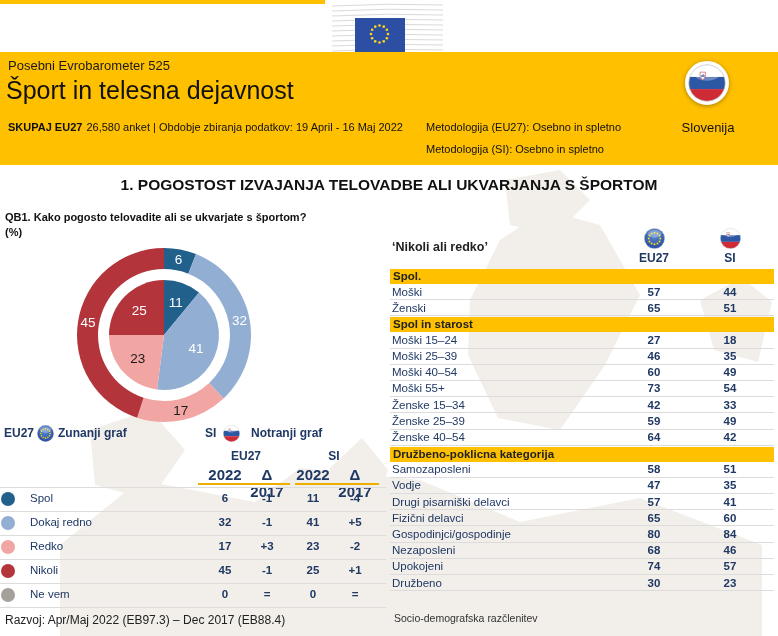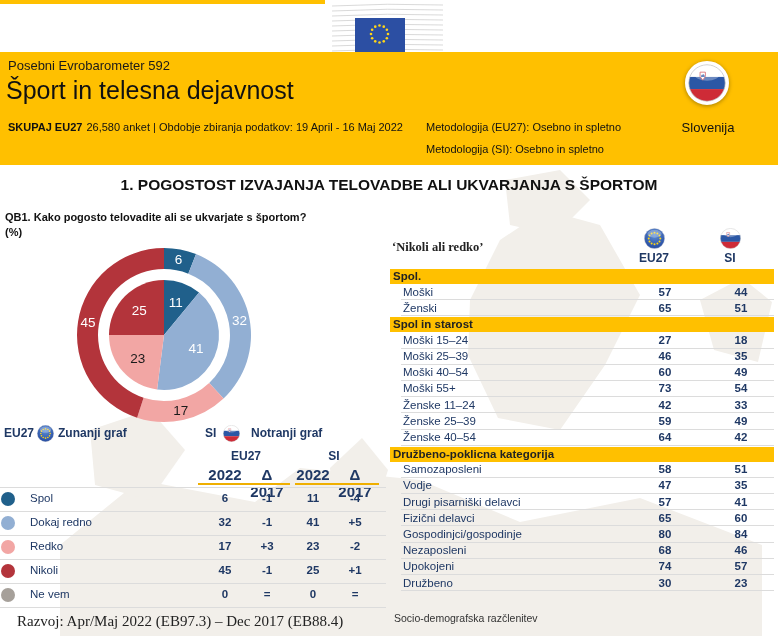--- a/index.html
+++ b/index.html
@@ -35,32 +35,32 @@
   
   .th{font-size:12px;font-weight:700;color:#1F3864;text-align:center;top:449px;width:90px;}
   .sh{font-size:15px;font-weight:700;color:#1F3864;text-align:center;top:466px;width:48px;}
   .gold-line{top:483px;height:2px;background:#EFAF00;}
   #trend-rows{left:0;top:487px;width:386px;border-top:1px solid #DCDCDC;}
   .trow{position:relative;height:23px;border-bottom:1px solid #DCDCDC;}
   .dot{position:absolute;left:1px;top:4px;width:14px;height:14px;border-radius:50%;}
   .tlabel{position:absolute;left:30px;top:4px;font-size:11.5px;color:#1F3864;}
   .cell{position:absolute;top:4px;width:48px;text-align:center;font-weight:700;font-size:11.5px;color:#1F3864;}
   .c0{left:201px}.c1{left:243px}.c2{left:289px}.c3{left:331px}
-  .razvoj{left:17px;top:613px;font-size:15px;color:#222;font-family:Liberation Serif, serif;}
+  .razvoj{left:5px;top:613px;font-size:12px;color:#222;}
   
   .panel{left:390px;top:228px;width:384px;height:400px;}
-  .bd-title{position:absolute;left:2px;top:12px;font-size:12.5px;font-weight:700;color:#222;font-family:Liberation Serif, serif;}
+  .bd-title{position:absolute;left:2px;top:12px;font-size:12.5px;font-weight:700;color:#222;}
   .bd-flag{position:absolute;top:0;}
   .bf0{left:254px}.bf1{left:330px}
   .bd-col{position:absolute;top:23px;width:60px;text-align:center;font-size:12px;font-weight:700;color:#1F3864;}
   .bc0{left:234px}.bc1{left:310px}
   #bd-body{position:absolute;left:0;top:40px;width:384px;}
   .bdsec{height:15px;margin-top:1px;background:#FFC000;font-size:11.5px;font-weight:700;color:#222;
          padding-left:3px;line-height:15px;box-sizing:border-box;}
-  .bdrow{position:relative;height:16.2px;border-bottom:1px solid #DCDCDC;box-sizing:border-box;margin-left:11px;}
+  .bdrow{position:relative;height:16.2px;border-bottom:1px solid #DCDCDC;box-sizing:border-box;}
   .bdlabel{position:absolute;left:2px;top:1.5px;font-size:11.5px;color:#1F3864;}
   .bdval{position:absolute;top:1.5px;width:50px;text-align:center;font-size:11.5px;font-weight:700;color:#1F3864;}
   .bv0{left:239px}.bv1{left:315px}
   .bd-foot{position:absolute;left:4px;top:384px;font-size:10.5px;color:#333;}
   .watermark{left:0;top:0;pointer-events:none;}
 </style>
 </head>
 <body>
 
 <div class="page">
@@ -110,21 +110,21 @@
           <circle cx="41.00" cy="32.00" r="1.3" fill="#FFD617"></circle>
           <circle cx="42.14" cy="27.75" r="1.3" fill="#FFD617"></circle>
           <circle cx="45.25" cy="24.64" r="1.3" fill="#FFD617"></circle>
         </g>
       <text x="28.5" y="58" font-size="8" font-weight="bold" fill="#FFE9A0">Evropska</text>
       <text x="28.5" y="68" font-size="8" font-weight="bold" fill="#FFE9A0">komisija</text>
     </svg>
   </div>
 
   <div class="abs band"></div>
-  <div class="abs edition">Posebni Evrobarometer 592</div>
+  <div class="abs edition">Posebni Evrobarometer 525</div>
   <div class="abs title">Šport in telesna dejavnost</div>
   <div class="abs infoline il1">
     <b>SKUPAJ EU27</b><span class="rest">26,580 anket  |  Obdobje zbiranja podatkov: 19 April - 16 Maj 2022</span>
   </div>
   <div class="abs meth m1">Metodologija (EU27): Osebno in spletno</div>
   <div class="abs meth m2">Metodologija (SI): Osebno in spletno</div>
 
   <div class="abs si-flag-btn">
       <svg width="38" height="38" viewBox="0 0 40 40">
         <defs>
@@ -341,21 +341,21 @@
           <span class="bdlabel">Moški 40–54</span>
           <span class="bdval bv0">60</span>
           <span class="bdval bv1">49</span>
         </div>
         <div class="bdrow">
           <span class="bdlabel">Moški 55+</span>
           <span class="bdval bv0">73</span>
           <span class="bdval bv1">54</span>
         </div>
         <div class="bdrow">
-          <span class="bdlabel">Ženske 11–24</span>
+          <span class="bdlabel">Ženske 15–34</span>
           <span class="bdval bv0">42</span>
           <span class="bdval bv1">33</span>
         </div>
         <div class="bdrow">
           <span class="bdlabel">Ženske 25–39</span>
           <span class="bdval bv0">59</span>
           <span class="bdval bv1">49</span>
         </div>
         <div class="bdrow">
           <span class="bdlabel">Ženske 40–54</span>

